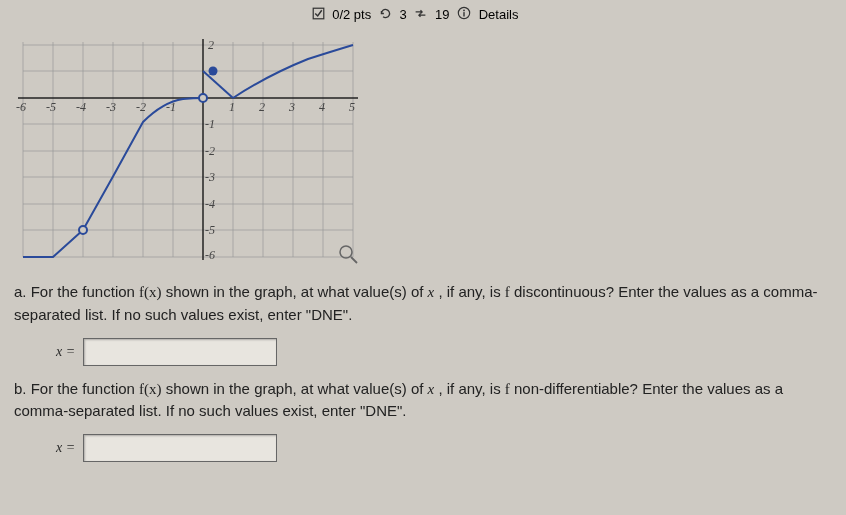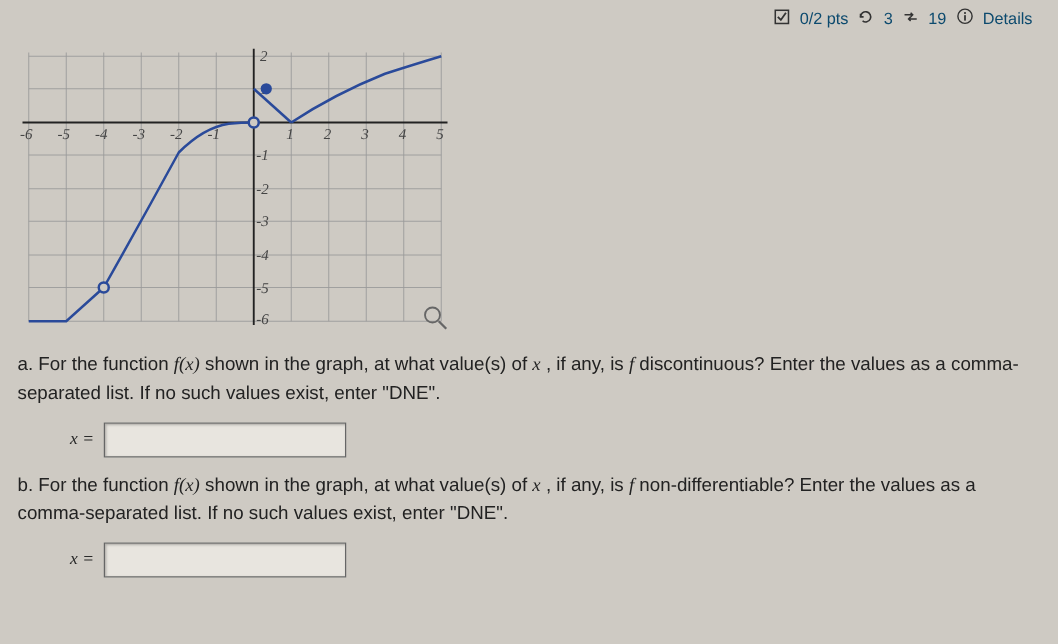--- a/index.html
+++ b/index.html
@@ -7,45 +7,45 @@
     padding: 0;
     width: 846px;
     height: 515px;
     font-family: Arial, sans-serif;
     background: #cecac3;
     color: #2a2a2a;
     font-size: 14px;
     overflow: hidden;
   }
   .header {
-    text-align: right;
+    text-align: center;
     padding: 6px 20px 2px 0;
     font-size: 13px;
-    color: #0c4a6e;
+    color: #000000;
   }
   .header span { margin-left: 4px; vertical-align: middle; }
   .icon { display: inline-block; vertical-align: middle; }
   .graph-container {
     margin-left: 8px;
     margin-top: 2px;
   }
   .question {
     padding: 6px 14px 2px 14px;
     line-height: 1.45;
     font-size: 15px;
     color: #222;
   }
   .answer-row {
     padding: 10px 0 6px 56px;
     display: flex;
     align-items: center;
     gap: 8px;
   }
   .math-var { font-family: Georgia, 'Times New Roman', serif; font-style: italic; }
-  .math-fn { font-family: Georgia, 'Times New Roman', serif; font-style: italic; }
+  .math-fn { font-family: Georgia, 'Times New Roman', serif; }
   input.ans {
     width: 180px;
     height: 22px;
     border: 1px solid #666;
     background: #e8e5df;
     box-shadow: inset 1px 1px 2px rgba(0,0,0,0.25);
     padding: 2px 6px;
     font-size: 14px;
   }
   .details-link { cursor: pointer; }

